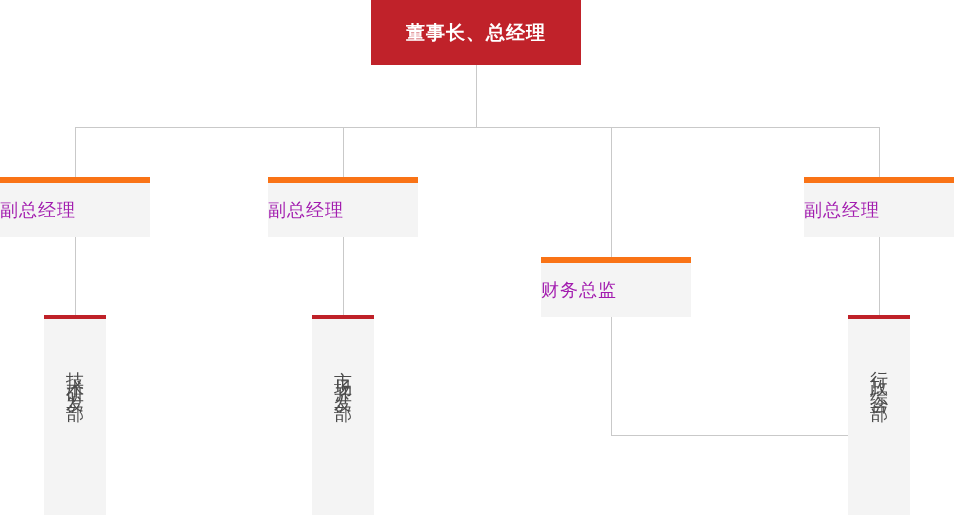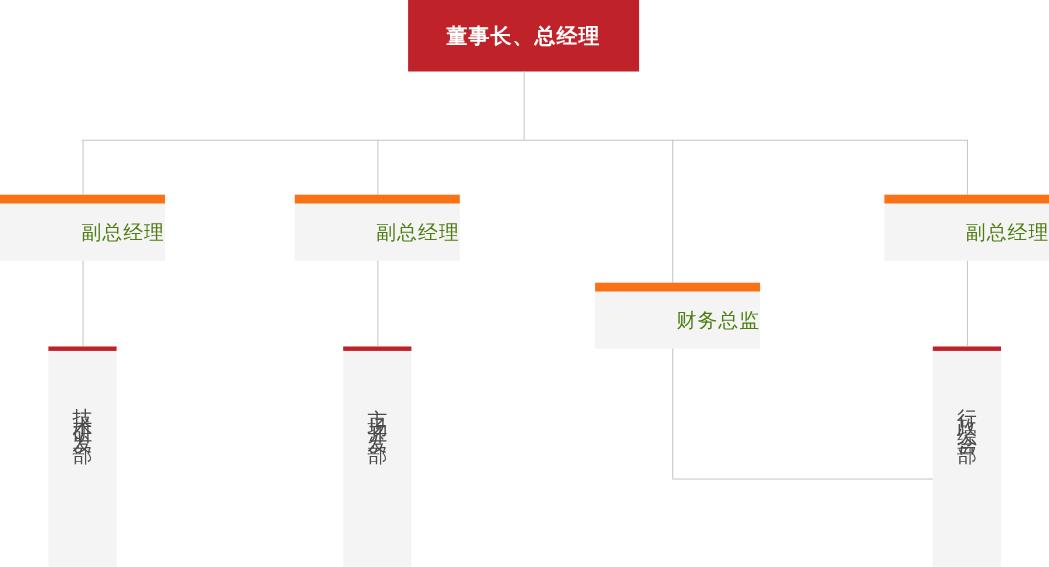--- a/index.html
+++ b/index.html
@@ -46,25 +46,25 @@
     font-size: 19px;
     font-weight: bold;
     letter-spacing: 1px;
     box-sizing: border-box;
   }
 
   
   .node-gray {
     position: absolute;
     background: #f4f4f4;
-    border-top: 8px solid #f97316;
-    color: #4d7c0f;
+    border-top: 6px solid #f97316;
+    color: #a21caf;
     display: flex;
     align-items: center;
-    justify-content: flex-end;
+    justify-content: flex-start;
     font-size: 18px;
     letter-spacing: 1px;
     box-sizing: border-box;
   }
 
   
   .node-dept {
     position: absolute;
     background: #f4f4f4;
     border-top: 4px solid #bf2128;

